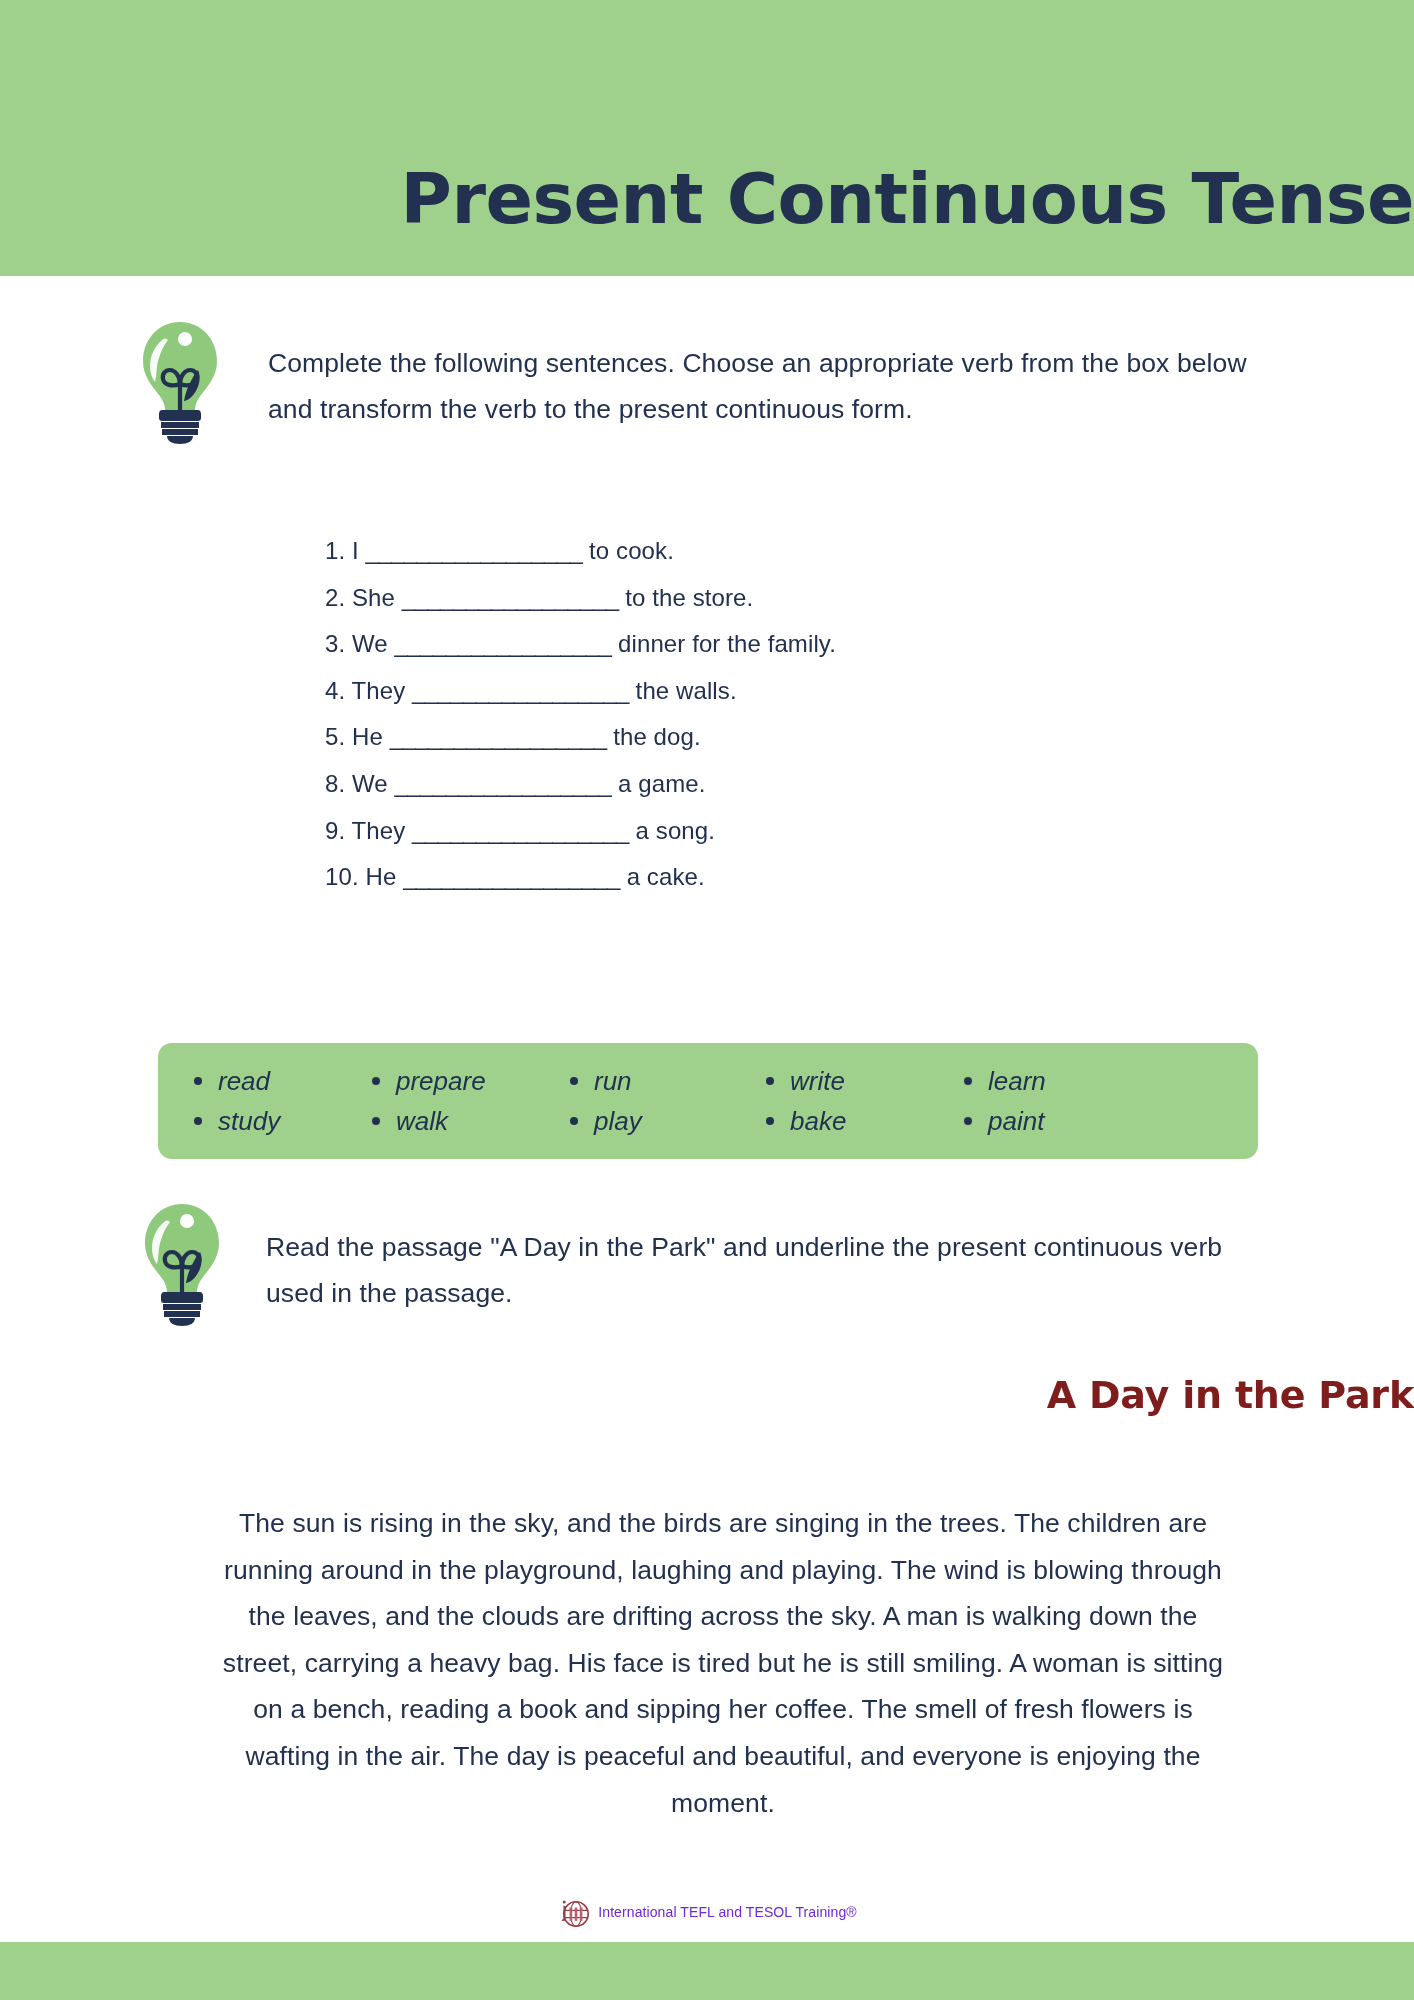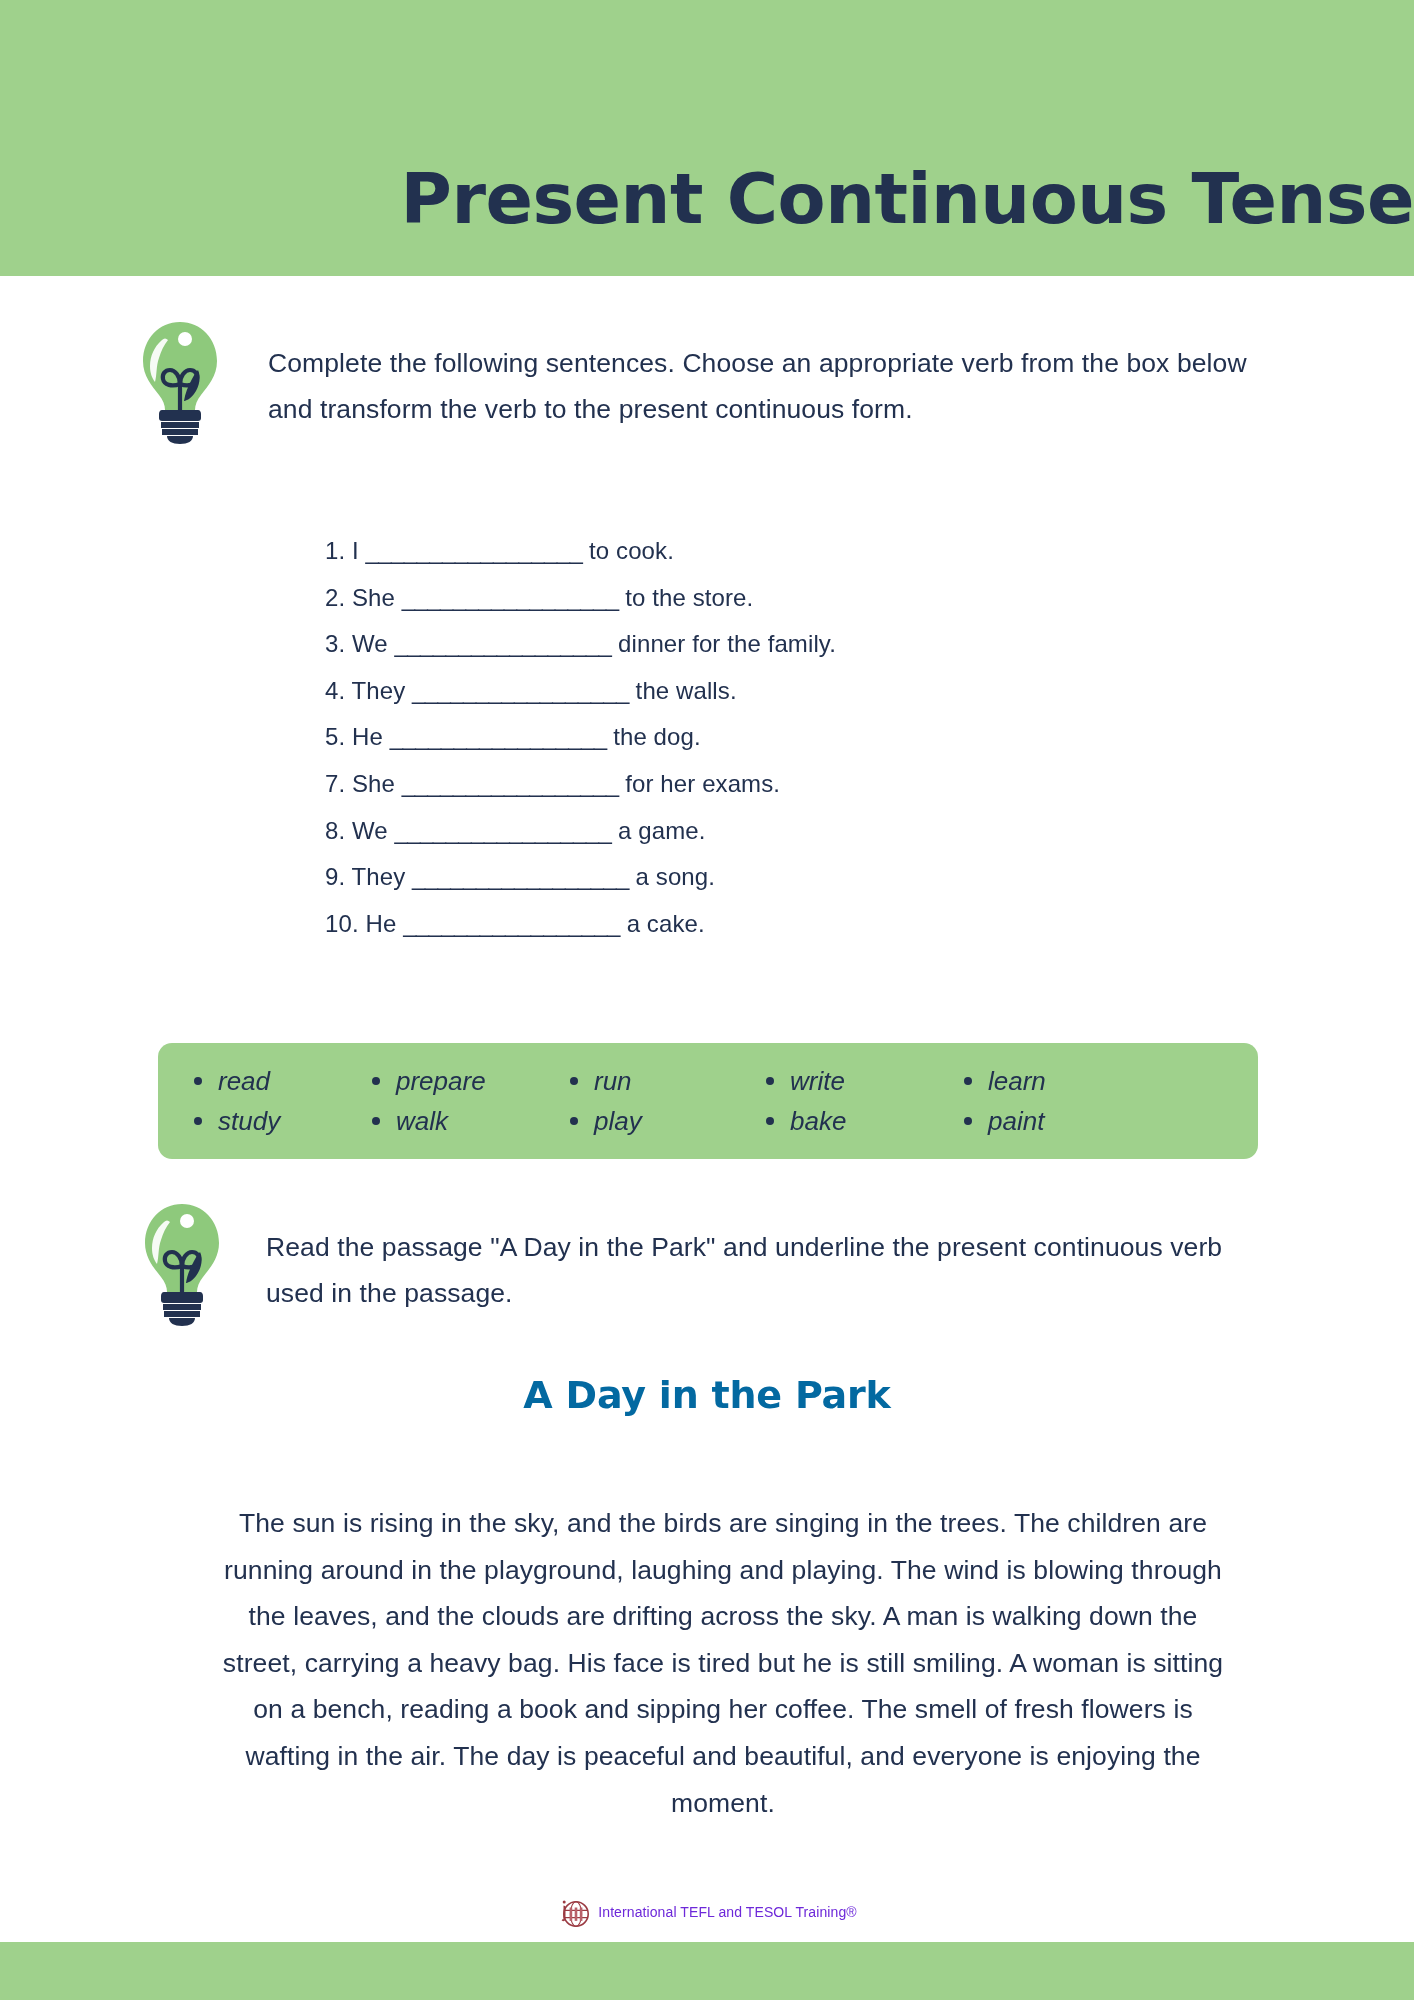--- a/index.html
+++ b/index.html
@@ -137,25 +137,25 @@
     margin-right: 16px;
     flex: 0 0 auto;
   }
 
   
   .passage-title {
     position: absolute;
     left: 0;
     top: 1373px;
     width: 1414px;
-    text-align: center;
+    text-align: right;
     font-family: "DejaVu Sans", sans-serif;
     font-size: 38px;
     font-weight: 700;
-    color: #0369a1;
+    color: #7f1d1d;
     letter-spacing: -0.2px;
   }
   .passage-body {
     position: absolute;
     left: 208px;
     top: 1500px;
     width: 1030px;
     text-align: center;
     font-size: 26.5px;
     line-height: 46.6px;
@@ -243,26 +243,20 @@
     <span class="blank">_________________</span>
     <span>the walls.</span>
   </li>
   <li class="sentence-item">
     <span>5.</span>
     <span>He</span>
     <span class="blank">_________________</span>
     <span>the dog.</span>
   </li>
   <li class="sentence-item">
-    <span>7.</span>
-    <span>She</span>
-    <span class="blank">_________________</span>
-    <span>for her exams.</span>
-  </li>
-  <li class="sentence-item">
     <span>8.</span>
     <span>We</span>
     <span class="blank">_________________</span>
     <span>a game.</span>
   </li>
   <li class="sentence-item">
     <span>9.</span>
     <span>They</span>
     <span class="blank">_________________</span>
     <span>a song.</span>

